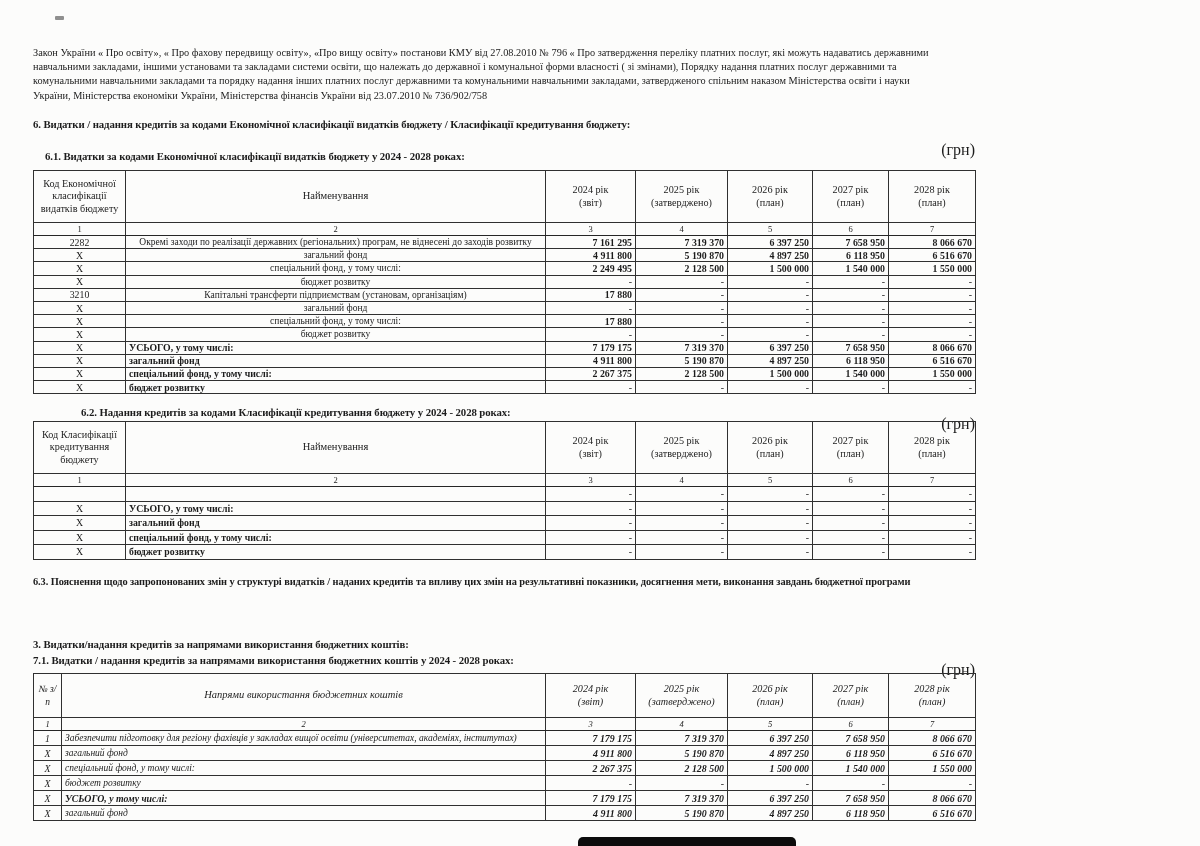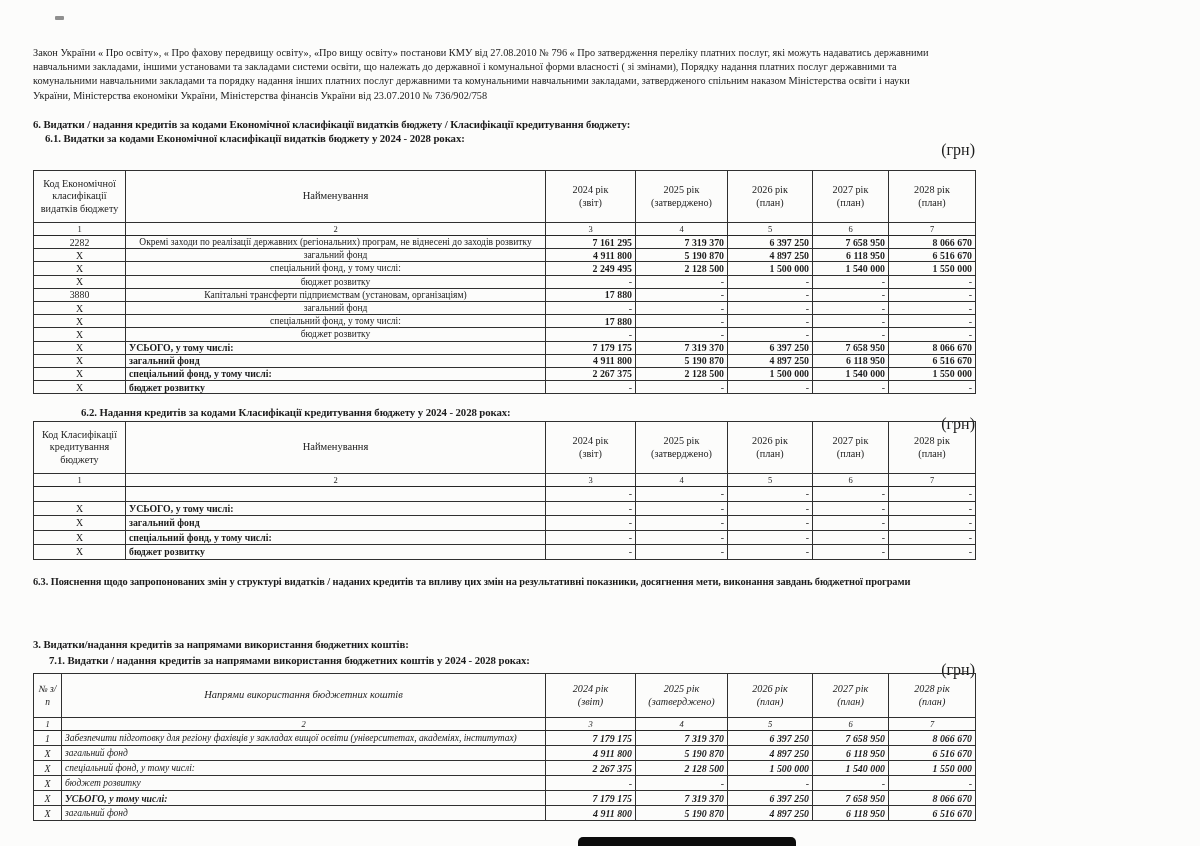--- a/index.html
+++ b/index.html
@@ -48,29 +48,29 @@
   .t71 tbody tr{height:15px;}
   tbody td.code{text-align:center;font-size:9.8px;}
   tbody td.name{text-align:center;}
   tbody td.name.left{text-align:left;}
   tbody td.name.bold{font-weight:bold;font-size:9.8px;}
   tbody td.val{text-align:right;font-size:9.9px;font-weight:600;font-family:"Liberation Serif",serif;}
   tbody td.val.dash{font-weight:normal;}
   
   #intro{top:46px;}
   #h6{top:118px;}
-  #h61{top:132px;padding-left:12px;}
+  #h61{top:150px;padding-left:12px;}
   #grn1{top:141px;}
   #t61{top:170px;}
   #h62{top:406px;margin-left:48px;}
   #grn2{top:415px;}
   #t62{top:421px;}
   #h63{top:576px;}
   #h7{top:638px;}
-  #h71{top:654px;margin-left:16px;}
+  #h71{top:654px;}
   #grn3{top:661px;}
   #t71{top:673px;font-style:italic;}
 </style>
 </head>
 <body>
 
 <div class="abs speck"></div>
 
 <div id="intro" class="abs intro">Закон України « Про освіту», « Про фахову передвищу освіту», «Про вищу освіту» постанови КМУ від 27.08.2010 № 796 « Про затвердження переліку платних послуг, які можуть надаватись державними навчальними закладами, іншими установами та закладами системи освіти, що належать до державної і комунальної форми власності ( зі змінами), Порядку надання платних послуг державними та комунальними навчальними закладами та порядку надання інших платних послуг державними та комунальними навчальними закладами, затвердженого спільним наказом Міністерства освіти і науки України, Міністерства економіки України, Міністерства фінансів України від 23.07.2010 № 736/902/758</div>
 
@@ -155,21 +155,21 @@
         <tr>
           <td class="code">X</td>
           <td class="name">бюджет розвитку</td>
           <td class="val dash">-</td>
           <td class="val dash">-</td>
           <td class="val dash">-</td>
           <td class="val dash">-</td>
           <td class="val dash">-</td>
         </tr>
         <tr>
-          <td class="code">3880</td>
+          <td class="code">3210</td>
           <td class="name">Капітальні трансферти підприємствам (установам, організаціям)</td>
           <td class="val">17 880</td>
           <td class="val dash">-</td>
           <td class="val dash">-</td>
           <td class="val dash">-</td>
           <td class="val dash">-</td>
         </tr>
         <tr>
           <td class="code">X</td>
           <td class="name">загальний фонд</td>

